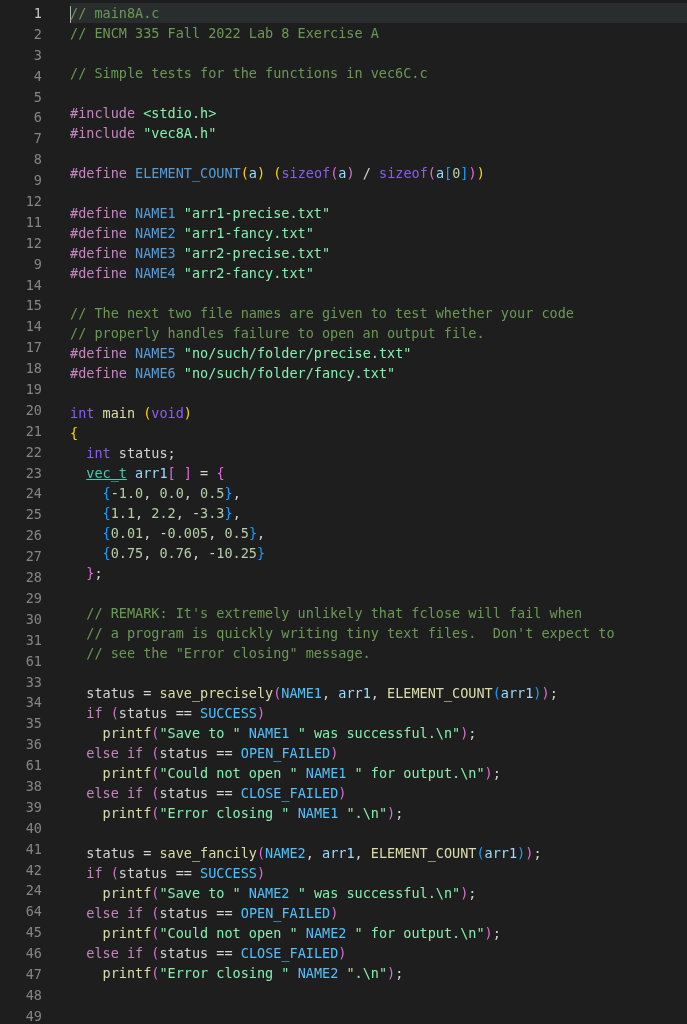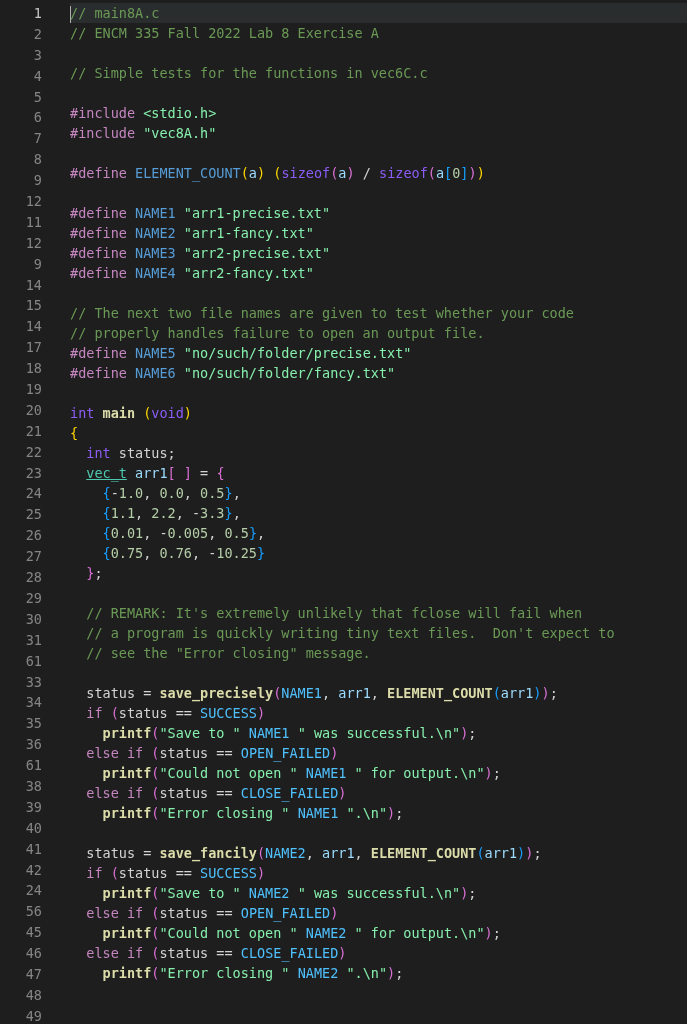--- a/index.html
+++ b/index.html
@@ -29,21 +29,21 @@
   .code {
     padding: 3px 0 3px 10px;
     flex: 1;
     white-space: pre;
   }
   .line { height: 20px; }
   .line.cur { background: #2a2d2e; }
   .c-comment { color: #6a9955; }
   .c-pp { color: #c586c0; }
   .c-kw { color: #8b5cf6; }
-  .c-fn { color: #dcdcaa; font-weight: bold; }
+  .c-fn { color: #dcdcaa; }
   .c-type { color: #4ec9b0; text-decoration: underline; }
   .c-str { color: #86efac; }
   .c-num { color: #b5cea8; }
   .c-macro { color: #569cd6; }
   .c-const { color: #4fc1ff; }
   .c-var { color: #9cdcfe; }
   .c-op { color: #d4d4d4; }
   .c-brace { color: #ffd700; }
   .c-brace2 { color: #da70d6; }
   .c-brace3 { color: #179fff; }
@@ -96,21 +96,21 @@
       <div class="ln">34</div>
       <div class="ln">35</div>
       <div class="ln">36</div>
       <div class="ln">61</div>
       <div class="ln">38</div>
       <div class="ln">39</div>
       <div class="ln">40</div>
       <div class="ln">41</div>
       <div class="ln">42</div>
       <div class="ln">24</div>
-      <div class="ln">56</div>
+      <div class="ln">64</div>
       <div class="ln">45</div>
       <div class="ln">46</div>
       <div class="ln">47</div>
       <div class="ln">48</div>
       <div class="ln">49</div>
     </div>
   <div class="code" id="code"><div class="line cur"><span class="cursor"></span><span class="c-comment">// main8A.c</span></div><div class="line"><span class="c-comment">// ENCM 335 Fall 2022 Lab 8 Exercise A</span></div><div class="line">&nbsp;</div><div class="line"><span class="c-comment">// Simple tests for the functions in vec6C.c</span></div><div class="line">&nbsp;</div><div class="line"><span class="c-pp">#include</span><span> </span><span class="c-str">&lt;stdio.h&gt;</span></div><div class="line"><span class="c-pp">#include</span><span> </span><span class="c-str">"vec8A.h"</span></div><div class="line">&nbsp;</div><div class="line"><span class="c-pp">#define</span><span> </span><span class="c-macro">ELEMENT_COUNT</span><span class="c-brace">(</span><span class="c-var">a</span><span class="c-brace">)</span><span> </span><span class="c-brace">(</span><span class="c-kw">sizeof</span><span class="c-brace2">(</span><span class="c-var">a</span><span class="c-brace2">)</span><span class="c-op"> / </span><span class="c-kw">sizeof</span><span class="c-brace2">(</span><span class="c-var">a</span><span class="c-brace3">[</span><span class="c-num">0</span><span class="c-brace3">]</span><span class="c-brace2">)</span><span class="c-brace">)</span></div><div class="line">&nbsp;</div><div class="line"><span class="c-pp">#define</span><span> </span><span class="c-macro">NAME1</span><span> </span><span class="c-str">"arr1-precise.txt"</span></div><div class="line"><span class="c-pp">#define</span><span> </span><span class="c-macro">NAME2</span><span> </span><span class="c-str">"arr1-fancy.txt"</span></div><div class="line"><span class="c-pp">#define</span><span> </span><span class="c-macro">NAME3</span><span> </span><span class="c-str">"arr2-precise.txt"</span></div><div class="line"><span class="c-pp">#define</span><span> </span><span class="c-macro">NAME4</span><span> </span><span class="c-str">"arr2-fancy.txt"</span></div><div class="line">&nbsp;</div><div class="line"><span class="c-comment">// The next two file names are given to test whether your code</span></div><div class="line"><span class="c-comment">// properly handles failure to open an output file.</span></div><div class="line"><span class="c-pp">#define</span><span> </span><span class="c-macro">NAME5</span><span> </span><span class="c-str">"no/such/folder/precise.txt"</span></div><div class="line"><span class="c-pp">#define</span><span> </span><span class="c-macro">NAME6</span><span> </span><span class="c-str">"no/such/folder/fancy.txt"</span></div><div class="line">&nbsp;</div><div class="line"><span class="c-kw">int</span><span> </span><span class="c-fn">main</span><span> </span><span class="c-brace">(</span><span class="c-kw">void</span><span class="c-brace">)</span></div><div class="line"><span class="c-brace">{</span></div><div class="line"><span>  </span><span class="c-kw">int</span><span> status;</span></div><div class="line"><span>  </span><span class="c-type">vec_t</span><span> </span><span class="c-var">arr1</span><span class="c-brace2">[</span><span> </span><span class="c-brace2">]</span><span> = </span><span class="c-brace2">{</span></div><div class="line"><span>    </span><span class="c-brace3">{</span><span class="c-op">-</span><span class="c-num">1.0</span><span>, </span><span class="c-num">0.0</span><span>, </span><span class="c-num">0.5</span><span class="c-brace3">}</span><span>,</span></div><div class="line"><span>    </span><span class="c-brace3">{</span><span class="c-num">1.1</span><span>, </span><span class="c-num">2.2</span><span>, </span><span class="c-op">-</span><span class="c-num">3.3</span><span class="c-brace3">}</span><span>,</span></div><div class="line"><span>    </span><span class="c-brace3">{</span><span class="c-num">0.01</span><span>, </span><span class="c-op">-</span><span class="c-num">0.005</span><span>, </span><span class="c-num">0.5</span><span class="c-brace3">}</span><span>,</span></div><div class="line"><span>    </span><span class="c-brace3">{</span><span class="c-num">0.75</span><span>, </span><span class="c-num">0.76</span><span>, </span><span class="c-op">-</span><span class="c-num">10.25</span><span class="c-brace3">}</span></div><div class="line"><span>  </span><span class="c-brace2">}</span><span>;</span></div><div class="line">&nbsp;</div><div class="line"><span>  </span><span class="c-comment">// REMARK: It's extremely unlikely that fclose will fail when</span></div><div class="line"><span>  </span><span class="c-comment">// a program is quickly writing tiny text files.  Don't expect to</span></div><div class="line"><span>  </span><span class="c-comment">// see the "Error closing" message.</span></div><div class="line">&nbsp;</div><div class="line"><span>  status = </span><span class="c-fn">save_precisely</span><span class="c-brace2">(</span><span class="c-const">NAME1</span><span>, </span><span class="c-var">arr1</span><span>, </span><span class="c-fn">ELEMENT_COUNT</span><span class="c-brace3">(</span><span class="c-var">arr1</span><span class="c-brace3">)</span><span class="c-brace2">)</span><span>;</span></div><div class="line"><span>  </span><span class="c-pp">if</span><span> </span><span class="c-brace2">(</span><span>status == </span><span class="c-const">SUCCESS</span><span class="c-brace2">)</span></div><div class="line"><span>    </span><span class="c-fn">printf</span><span class="c-brace2">(</span><span class="c-str">"Save to "</span><span> </span><span class="c-const">NAME1</span><span> </span><span class="c-str">" was successful.\n"</span><span class="c-brace2">)</span><span>;</span></div><div class="line"><span>  </span><span class="c-pp">else</span><span> </span><span class="c-pp">if</span><span> </span><span class="c-brace2">(</span><span>status == </span><span class="c-const">OPEN_FAILED</span><span class="c-brace2">)</span></div><div class="line"><span>    </span><span class="c-fn">printf</span><span class="c-brace2">(</span><span class="c-str">"Could not open "</span><span> </span><span class="c-const">NAME1</span><span> </span><span class="c-str">" for output.\n"</span><span class="c-brace2">)</span><span>;</span></div><div class="line"><span>  </span><span class="c-pp">else</span><span> </span><span class="c-pp">if</span><span> </span><span class="c-brace2">(</span><span>status == </span><span class="c-const">CLOSE_FAILED</span><span class="c-brace2">)</span></div><div class="line"><span>    </span><span class="c-fn">printf</span><span class="c-brace2">(</span><span class="c-str">"Error closing "</span><span> </span><span class="c-const">NAME1</span><span> </span><span class="c-str">".\n"</span><span class="c-brace2">)</span><span>;</span></div><div class="line">&nbsp;</div><div class="line"><span>  status = </span><span class="c-fn">save_fancily</span><span class="c-brace2">(</span><span class="c-const">NAME2</span><span>, </span><span class="c-var">arr1</span><span>, </span><span class="c-fn">ELEMENT_COUNT</span><span class="c-brace3">(</span><span class="c-var">arr1</span><span class="c-brace3">)</span><span class="c-brace2">)</span><span>;</span></div><div class="line"><span>  </span><span class="c-pp">if</span><span> </span><span class="c-brace2">(</span><span>status == </span><span class="c-const">SUCCESS</span><span class="c-brace2">)</span></div><div class="line"><span>    </span><span class="c-fn">printf</span><span class="c-brace2">(</span><span class="c-str">"Save to "</span><span> </span><span class="c-const">NAME2</span><span> </span><span class="c-str">" was successful.\n"</span><span class="c-brace2">)</span><span>;</span></div><div class="line"><span>  </span><span class="c-pp">else</span><span> </span><span class="c-pp">if</span><span> </span><span class="c-brace2">(</span><span>status == </span><span class="c-const">OPEN_FAILED</span><span class="c-brace2">)</span></div><div class="line"><span>    </span><span class="c-fn">printf</span><span class="c-brace2">(</span><span class="c-str">"Could not open "</span><span> </span><span class="c-const">NAME2</span><span> </span><span class="c-str">" for output.\n"</span><span class="c-brace2">)</span><span>;</span></div><div class="line"><span>  </span><span class="c-pp">else</span><span> </span><span class="c-pp">if</span><span> </span><span class="c-brace2">(</span><span>status == </span><span class="c-const">CLOSE_FAILED</span><span class="c-brace2">)</span></div><div class="line"><span>    </span><span class="c-fn">printf</span><span class="c-brace2">(</span><span class="c-str">"Error closing "</span><span> </span><span class="c-const">NAME2</span><span> </span><span class="c-str">".\n"</span><span class="c-brace2">)</span><span>;</span></div></div>
 </div>
 
 </body></html>

